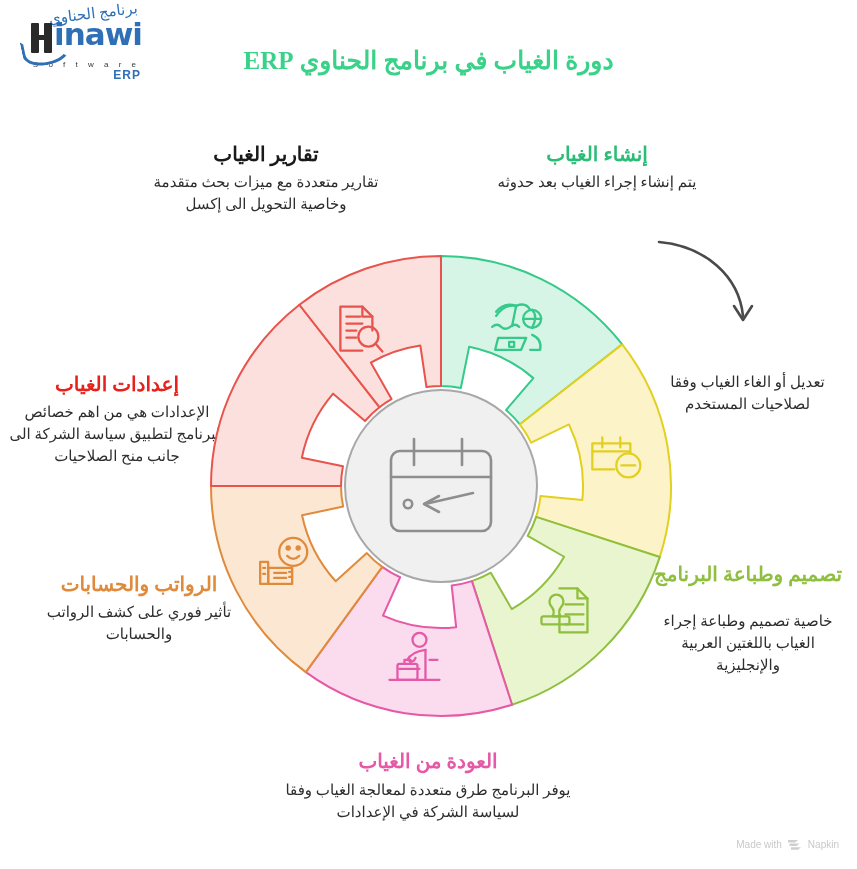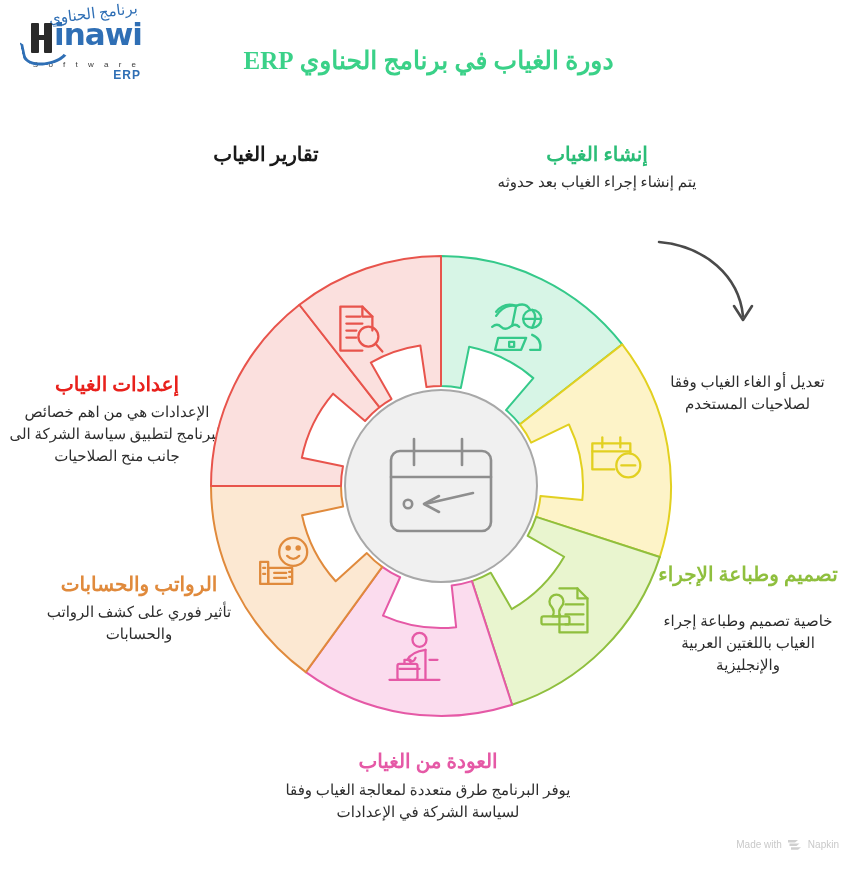--- a/index.html
+++ b/index.html
@@ -111,33 +111,34 @@
     </div>
   </div>
   <div class="logo-sub">S o f t w a r e</div>
   <div class="logo-erp">ERP</div>
 </div>
 
 <div class="abs" id="title" style="color: rgb(58, 209, 136);">دورة الغياب في برنامج الحناوي ERP</div>
 
 <div class="block" id="blk-reports">
   <div class="bh" style="color: rgb(26, 26, 26);">تقارير الغياب</div>
+  <div class="bb">تقارير متعددة مع ميزات بحث متقدمة وخاصية التحويل الى إكسل</div>
 </div>
 
 <div class="block" id="blk-create">
   <div class="bh" style="color: rgb(43, 189, 119);">إنشاء الغياب</div>
   <div class="bb">يتم إنشاء إجراء الغياب بعد حدوثه</div>
 </div>
 
 <div class="block" id="blk-edit">
   <div class="bb">تعديل أو الغاء الغياب وفقا لصلاحيات المستخدم</div>
 </div>
 
 <div class="block" id="blk-print">
-  <div class="bh" style="color: rgb(143, 191, 62);">تصميم وطباعة الإجراء</div>
+  <div class="bh" style="color: rgb(143, 191, 62);">تصميم وطباعة البرنامج</div>
   <div class="bb">خاصية تصميم وطباعة إجراء الغياب باللغتين العربية والإنجليزية</div>
 </div>
 
 <div class="block" id="blk-return">
   <div class="bh" style="color: rgb(229, 89, 166);">العودة من الغياب</div>
   <div class="bb">يوفر البرنامج طرق متعددة لمعالجة الغياب وفقا لسياسة الشركة في الإعدادات</div>
 </div>
 
 <div class="block" id="blk-salary">
   <div class="bh" style="color: rgb(224, 138, 60);">الرواتب والحسابات</div>

